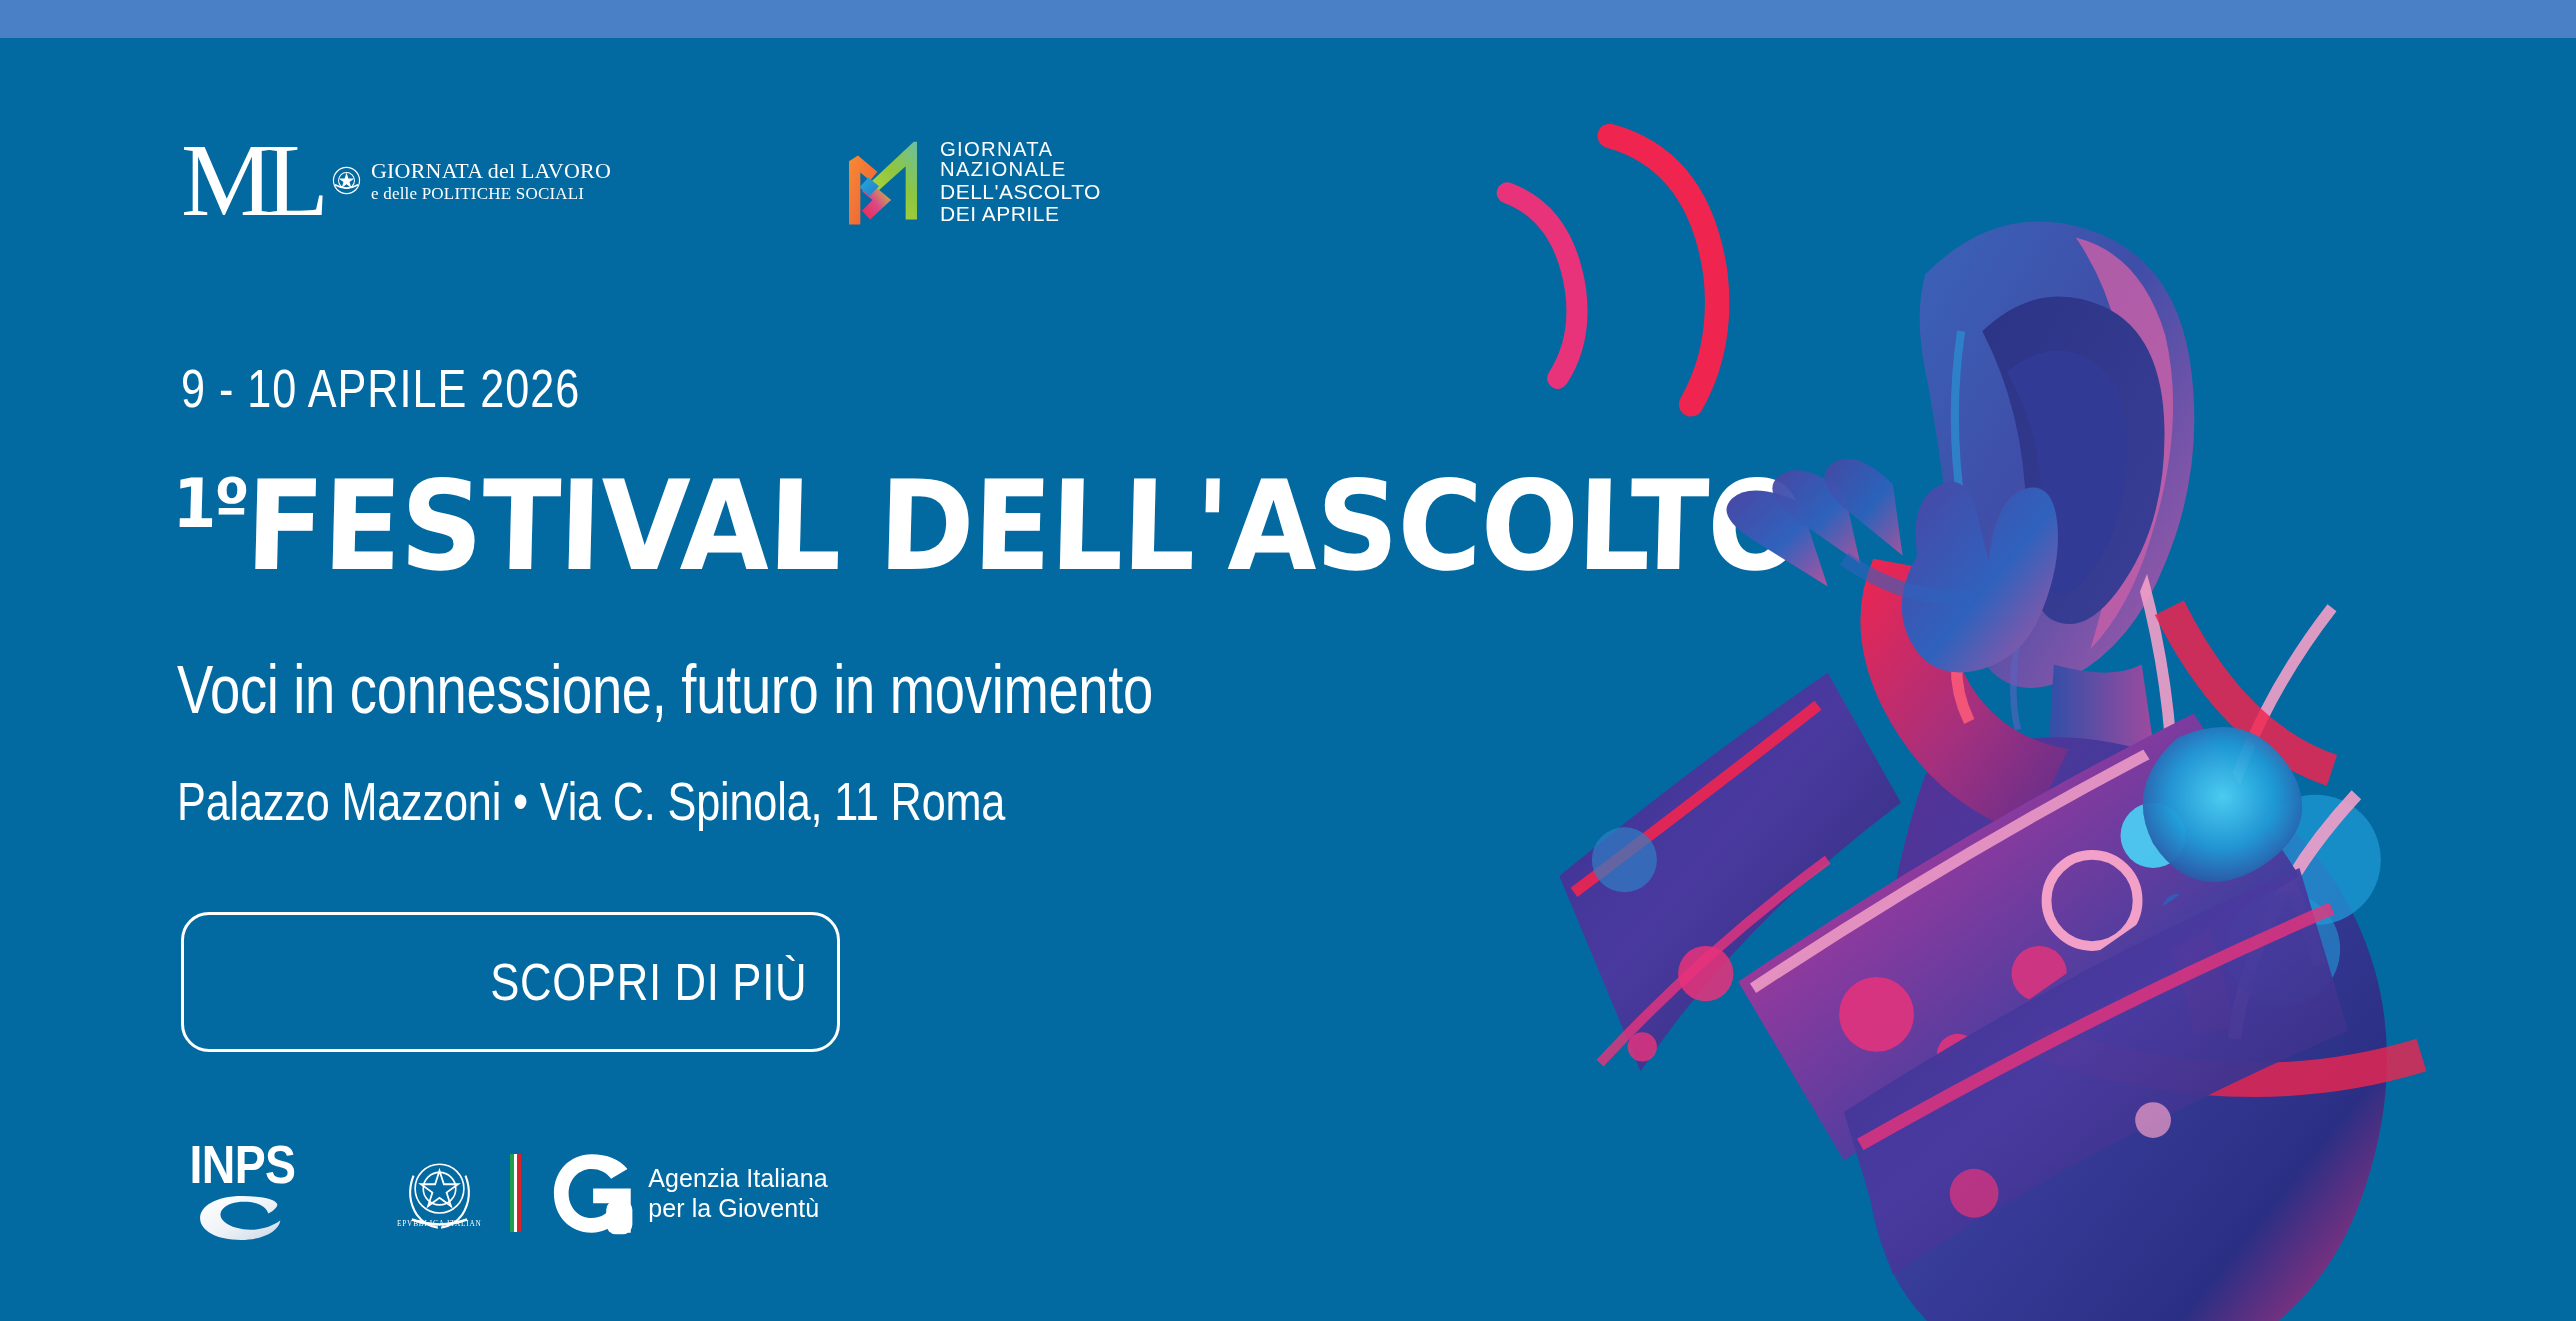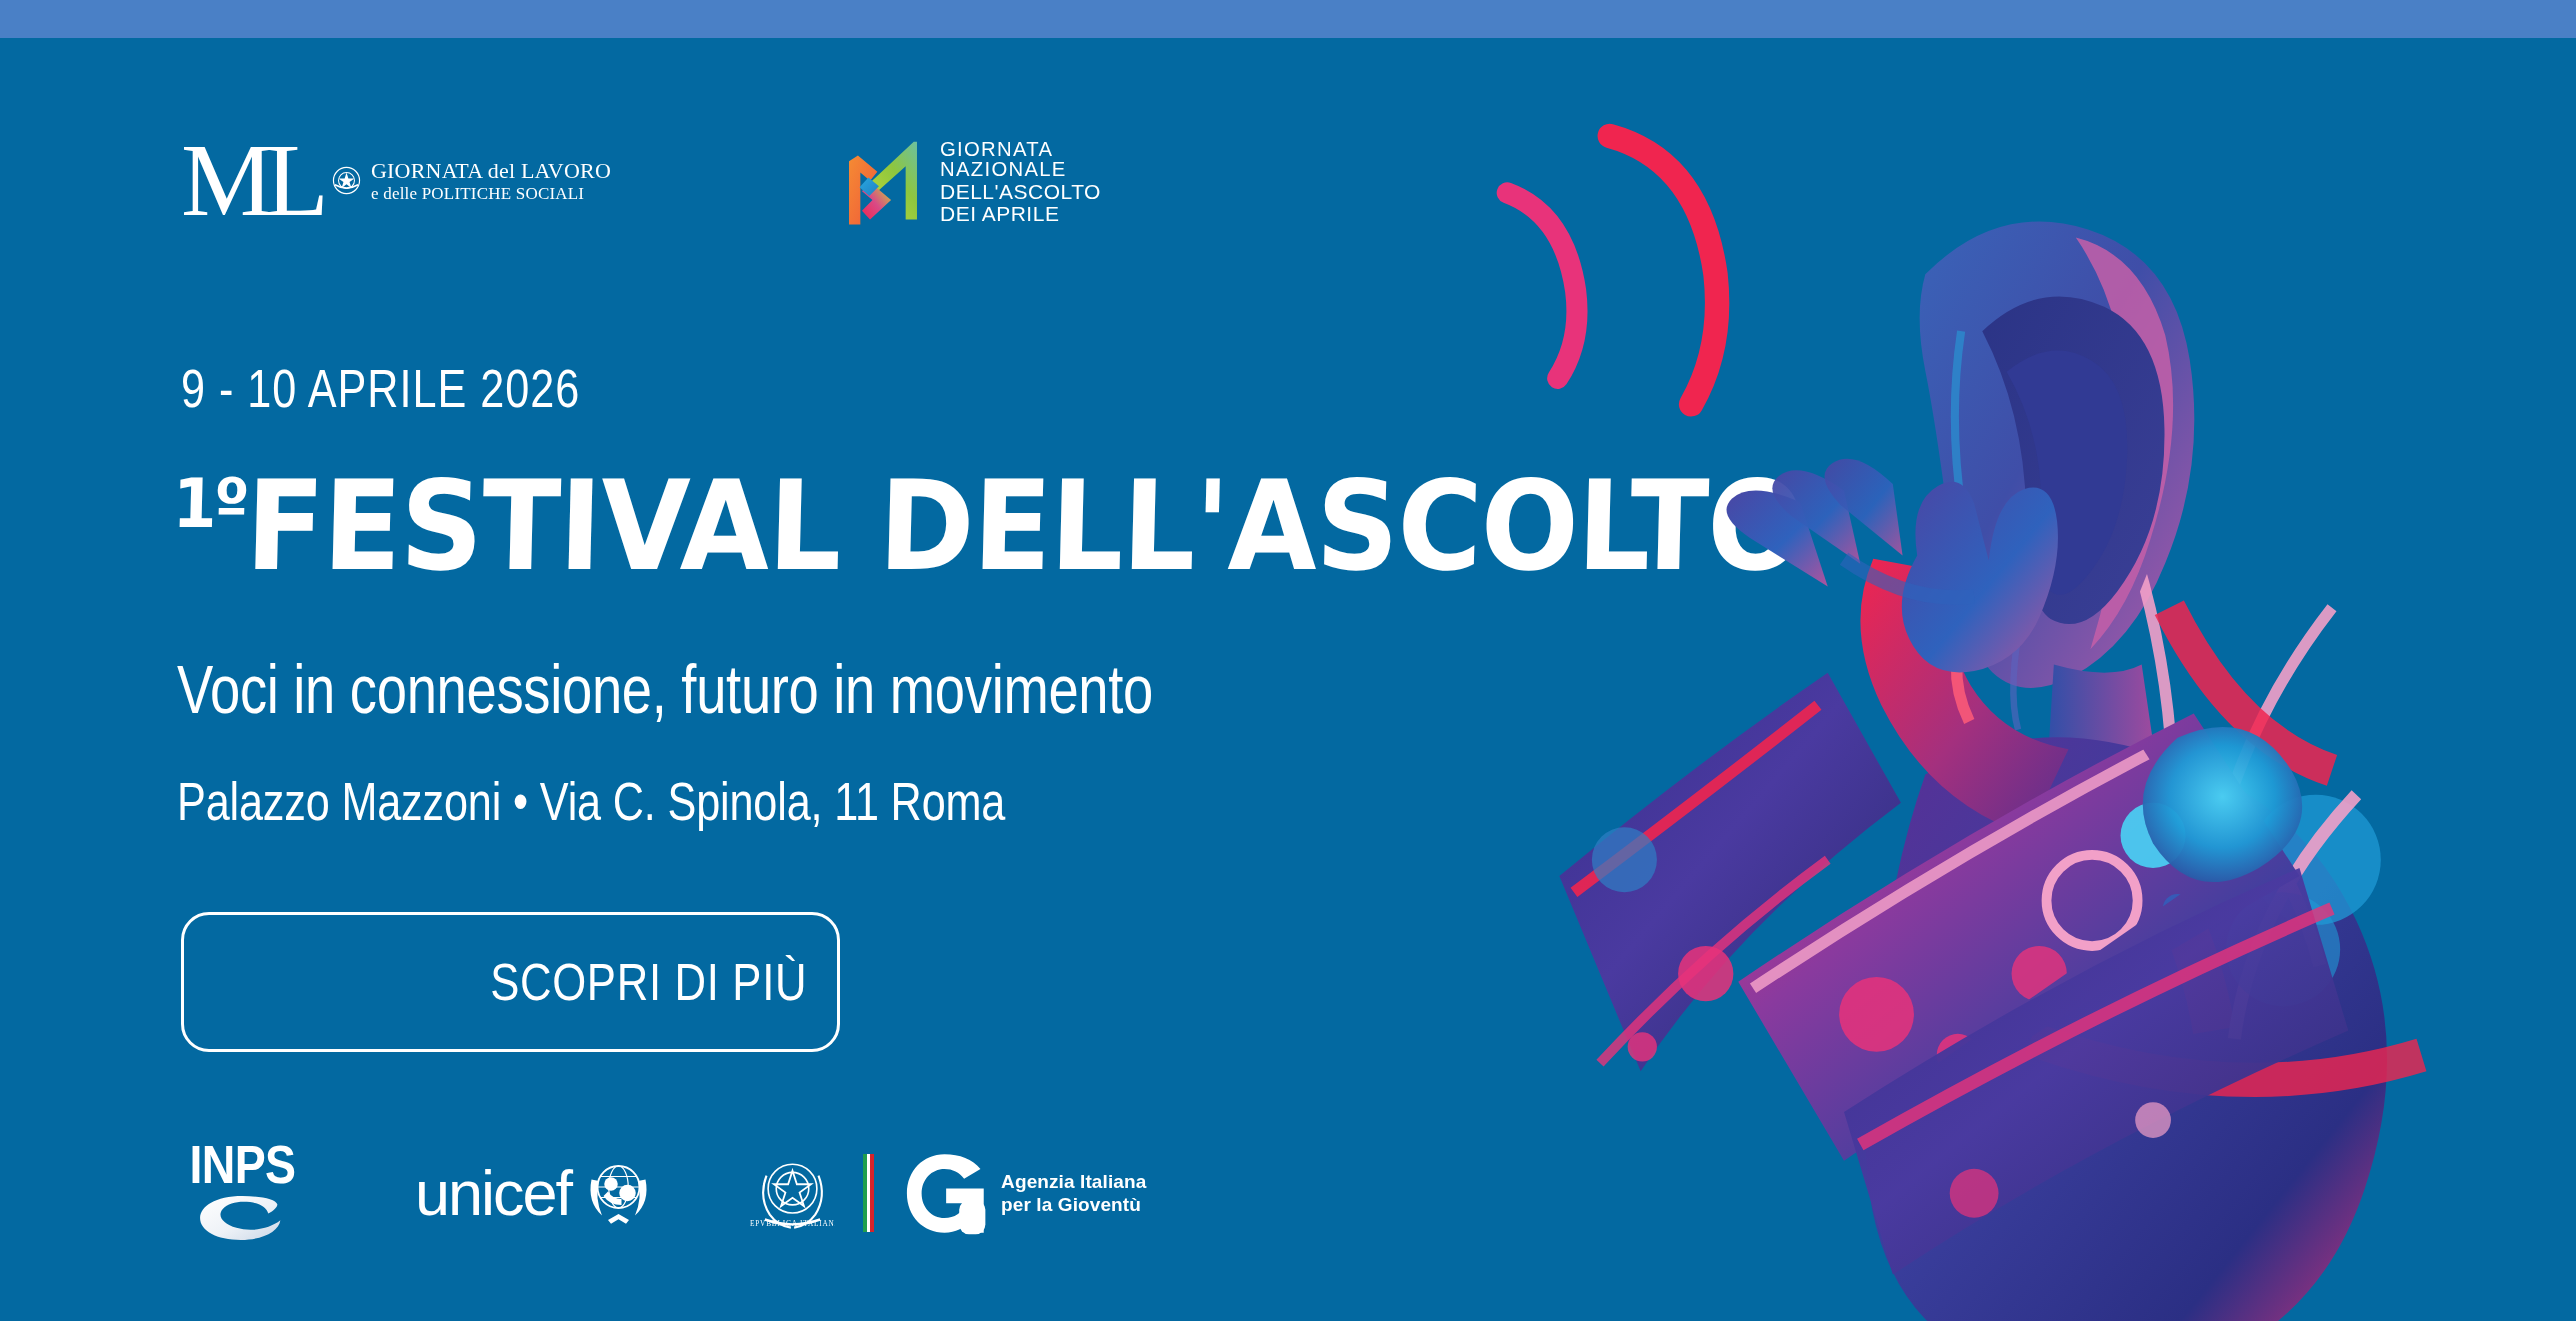--- a/index.html
+++ b/index.html
@@ -61,21 +61,21 @@
 
   .unicef{display:flex;align-items:center;gap:9.8px;margin-left:96px;}
   .unicef .word{color:#fff;font-size:63px;font-weight:400;letter-spacing:-2px;line-height:.9;}
 
   .rep{display:flex;align-items:center;gap:0;margin-left:78px;}
   .rep-emblem{width:85px;height:91px;flex:none;}
   .tricolor{width:10.6px;height:78px;margin-left:28px;flex:none;
             background:linear-gradient(to right,#1f9e4e 0 33.3%,#ffffff 33.3% 66.6%,#d8232a 66.6% 100%);}
   .aig{display:flex;align-items:center;gap:14.6px;margin-left:28px;}
   .aig-g{width:85px;height:85px;flex:none;}
-  .aig-text{color:#fff;font-weight:700;font-size:19px;line-height:1.22;letter-spacing:0.1px;}
+  .aig-text{color:#fff;font-weight:400;font-size:25px;line-height:1.22;letter-spacing:0.1px;}
 
   
   .illus{position:absolute;right:0;bottom:0;width:1220px;height:1322px;pointer-events:none;}
 </style>
 </head>
 <body>
 
 <div class="banner">
 
   <div class="logo-row">
@@ -161,36 +161,20 @@
               <stop offset="100%" stop-color="#c9d6e6"></stop>
             </linearGradient>
           </defs>
           <path d="M60 4 C24 4 4 18 4 33 C4 50 26 62 58 62 C86 62 108 51 110 36
                    C96 47 72 52 52 46 C34 41 26 30 34 21 C41 13 56 10 70 12
                    C84 14 92 20 94 27 C101 24 106 19 106 15 C104 8 84 4 60 4 Z" fill="url(#inpsg)"></path>
         </svg>
       </span>
     </div>
 
-    <div class="unicef">
-      <div class="word">unicef</div>
-      <span>
-        <svg viewBox="0 0 100 100" width="75" height="75">
-          <circle cx="50" cy="44" r="28" fill="none" stroke="#fff" stroke-width="2.4"></circle>
-          <ellipse cx="50" cy="44" rx="13" ry="28" fill="none" stroke="#fff" stroke-width="1.6"></ellipse>
-          <path d="M22 44 h56 M26 30 h48 M26 58 h48" stroke="#fff" stroke-width="1.6" fill="none"></path>
-          <circle cx="40" cy="40" r="9" fill="#fff"></circle>
-          <circle cx="62" cy="52" r="11" fill="#fff"></circle>
-          <path d="M36 50 q6 10 18 10 l0 8 q-16 0-24-12 z" fill="#fff"></path>
-          <path d="M14 34 q-6 30 14 48 q-10-24 -4-46 z" fill="#fff"></path>
-          <path d="M86 34 q6 30 -14 48 q10-24 4-46 z" fill="#fff"></path>
-          <path d="M36 88 l14-8 14 8 -4 5 -10-6 -10 6 z" fill="#fff"></path>
-        </svg>
-      </span>
-    </div>
 
     <div class="rep">
       <span class="rep-emblem">
         <svg viewBox="0 0 104 112" width="85" height="91">
           <g fill="none" stroke="#fff" stroke-width="2">
             <circle cx="52" cy="50" r="30"></circle>
             <circle cx="52" cy="50" r="20"></circle>
             <path d="M52 28 l5.4 16.6 h17.5 l-14.2 10.3 5.4 16.6 -14.1-10.2 -14.1 10.2 5.4-16.6 -14.2-10.3 h17.5 z" stroke-width="2.2"></path>
             <path d="M20 34 q-10 26 4 48 q10 14 26 16" stroke-width="2.6"></path>
             <path d="M84 34 q10 26 -4 48 q-10 14 -26 16" stroke-width="2.6"></path>

